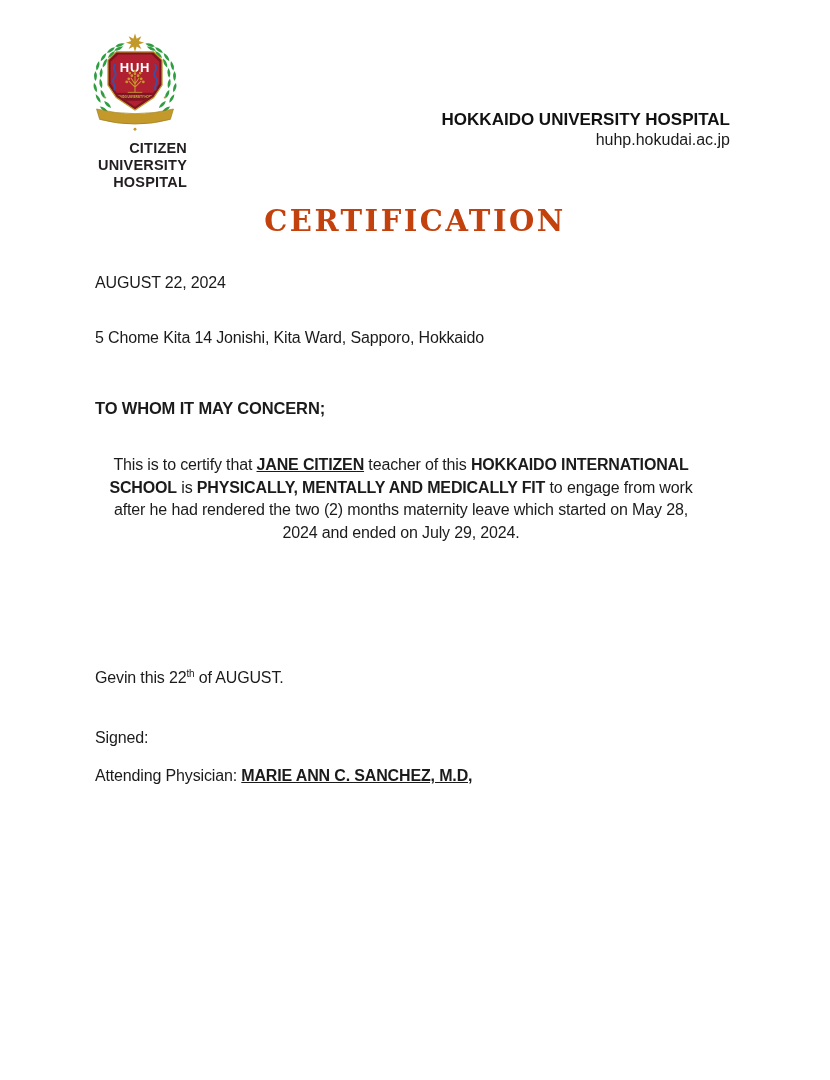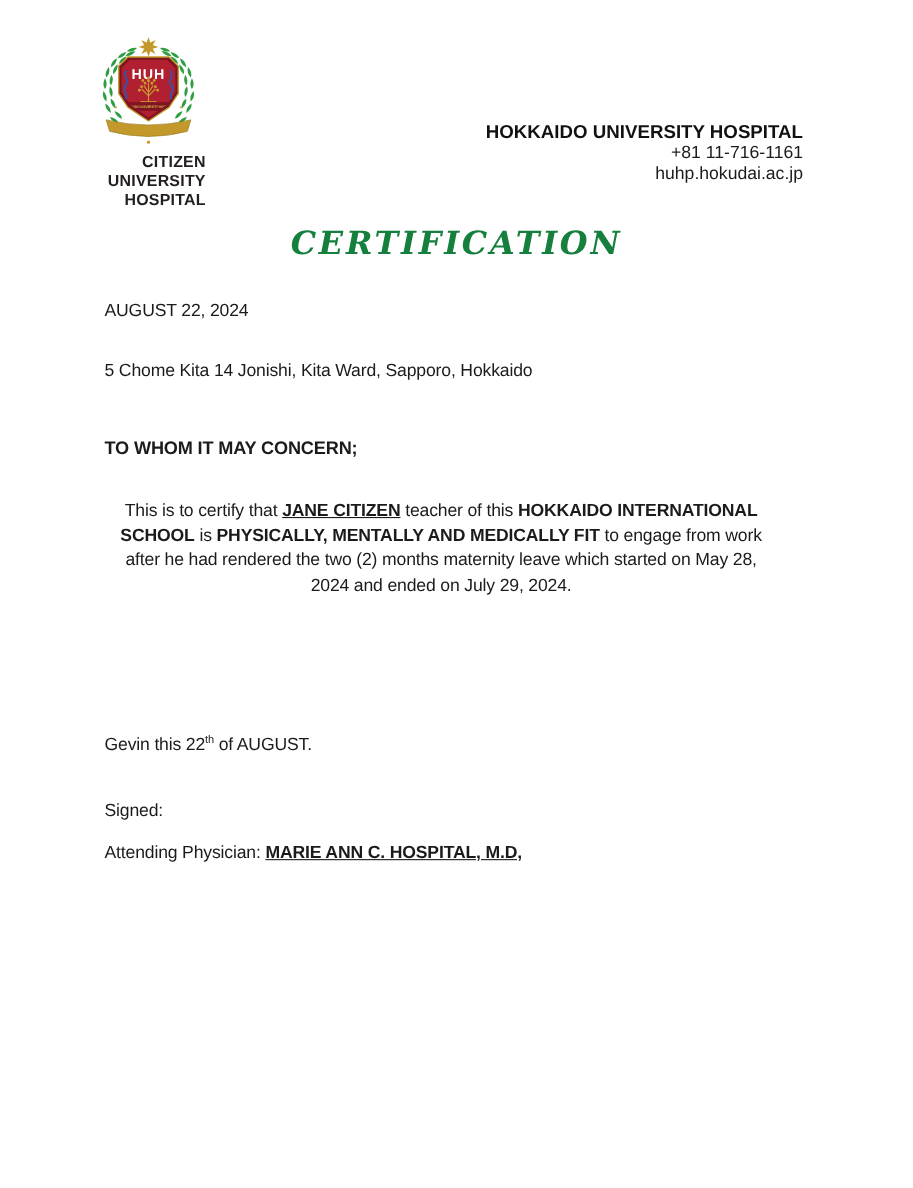--- a/index.html
+++ b/index.html
@@ -43,22 +43,21 @@
   }
 
   
   .doc-title {
     position: absolute; top: 204px; left: 0; width: 100%;
     text-align: center;
     font-family: "DejaVu Serif", serif;
     font-weight: bold;
     font-size: 29px;
     letter-spacing: 2.5px;
-    color: #15803d;
-    font-style: italic;
+    color: #c2410c;
   }
 
   
   .line, .para {
     position: absolute; left: 95px;
     font-size: 16px;
     line-height: 22.5px;
     letter-spacing: -0.15px;
     color: #1b1b1b;
   }
@@ -179,32 +178,31 @@
 
     <div class="logo-caption">
       <div>CITIZEN</div>
       <div>UNIVERSITY</div>
       <div>HOSPITAL</div>
     </div>
   </div>
 
   <div class="contact-block">
     <div class="hospital-name">HOKKAIDO UNIVERSITY HOSPITAL</div>
-    <div class="contact-line">+81 11-716-1161</div>
     <div class="contact-line">huhp.hokudai.ac.jp</div>
   </div>
 
   <div class="doc-title">CERTIFICATION</div>
 
   <div class="line date-line">AUGUST 22, 2024</div>
   <div class="line address-line">5 Chome Kita 14 Jonishi, Kita Ward, Sapporo, Hokkaido</div>
   <div class="line salutation">TO WHOM IT MAY CONCERN;</div>
 
   <p class="para para-1"><span>This is to certify that </span><span class="bold-underline">JANE CITIZEN</span><span> teacher of this </span><span class="bold">HOKKAIDO INTERNATIONAL SCHOOL</span><span> is </span><span class="bold">PHYSICALLY, MENTALLY AND MEDICALLY FIT</span><span> to engage from work after he had rendered the two (2) months maternity leave which started on May 28, 2024 and ended on July 29, 2024.</span></p>
 
 
   <div class="line given-line"><span>Gevin this 22</span><sup>th</sup><span> of AUGUST.</span></div>
 
   <div class="line signed-line">Signed:</div>
 
-  <div class="line physician-line"><span>Attending Physician: </span><span class="bold-underline">MARIE ANN C. HOSPITAL, M.D,</span></div>
+  <div class="line physician-line"><span>Attending Physician: </span><span class="bold-underline">MARIE ANN C. SANCHEZ, M.D,</span></div>
 
 </div>
 
 </body></html>

